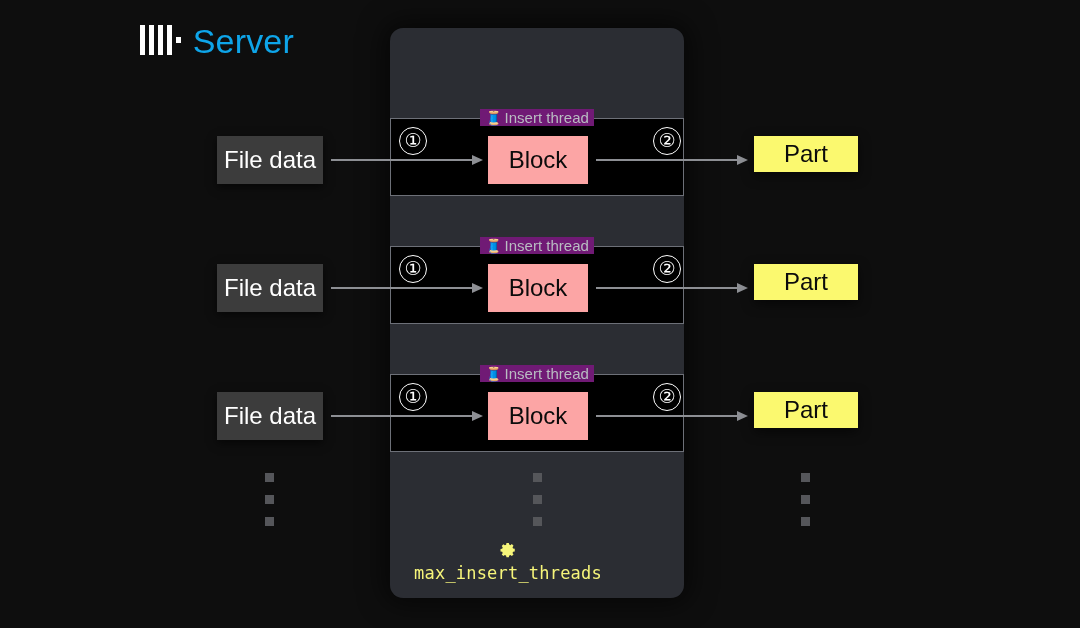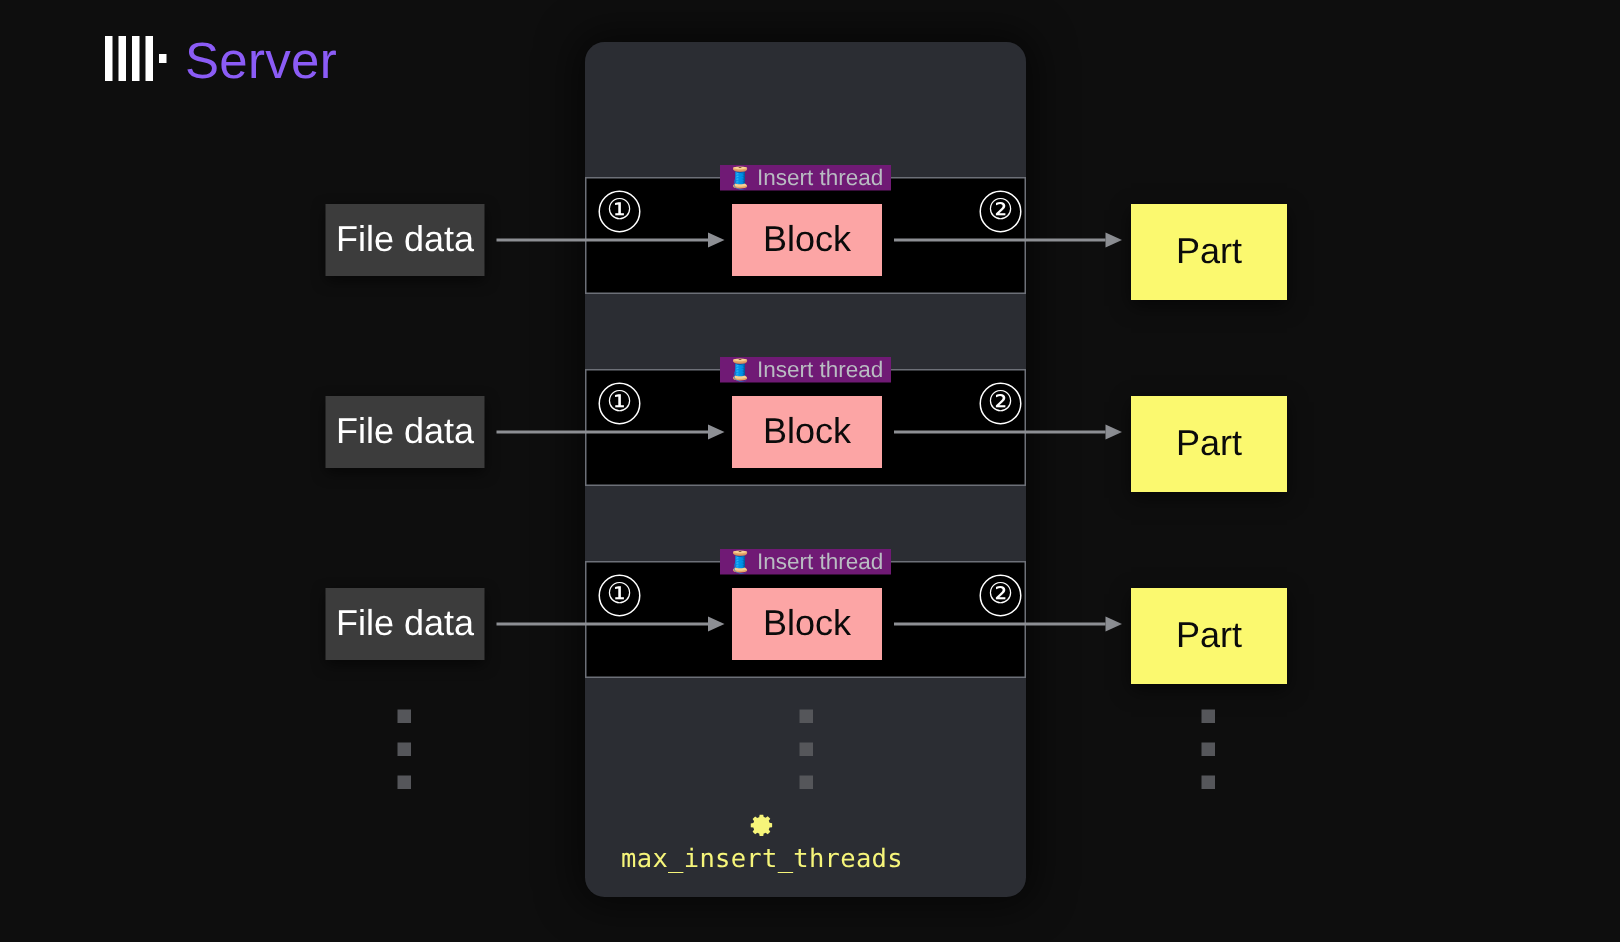--- a/index.html
+++ b/index.html
@@ -31,22 +31,22 @@
     height: 570px;
     background: #2b2d33;
     border-radius: 13px;
     box-shadow: 0 0 26px 6px rgba(0,0,0,0.55);
   }
   #server-title {
     position: absolute;
     left: 0;
     top: 22px;
     width: 294px;
-    text-align: center;
-    color: #8b5cf6;
+    text-align: right;
+    color: #0ea5e9;
     font-size: 34px;
     font-weight: 400;
     letter-spacing: 0.2px;
     white-space: nowrap;
   }
   .ch-logo {
     display: inline-block;
     vertical-align: -2px;
     margin-right: 10px;
   }
@@ -107,21 +107,21 @@
   }
   .box-block {
     width: 100px;
     height: 48px;
     background: #fca5a5;
     color: #0b0b0b;
     left: 488px;
   }
   .box-part {
     width: 104px;
-    height: 64px;
+    height: 36px;
     background: #fbf96f;
     color: #0b0b0b;
     left: 754px;
     box-shadow: 0 4px 12px rgba(0,0,0,0.55);
   }
   .r1 { top: 136px; }
   .r2 { top: 264px; }
   .r3 { top: 392px; }
 
   

